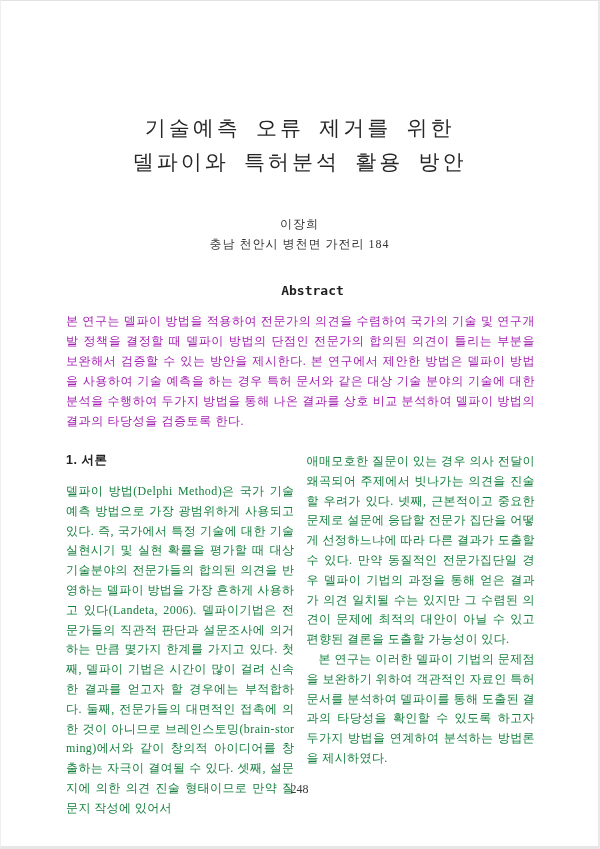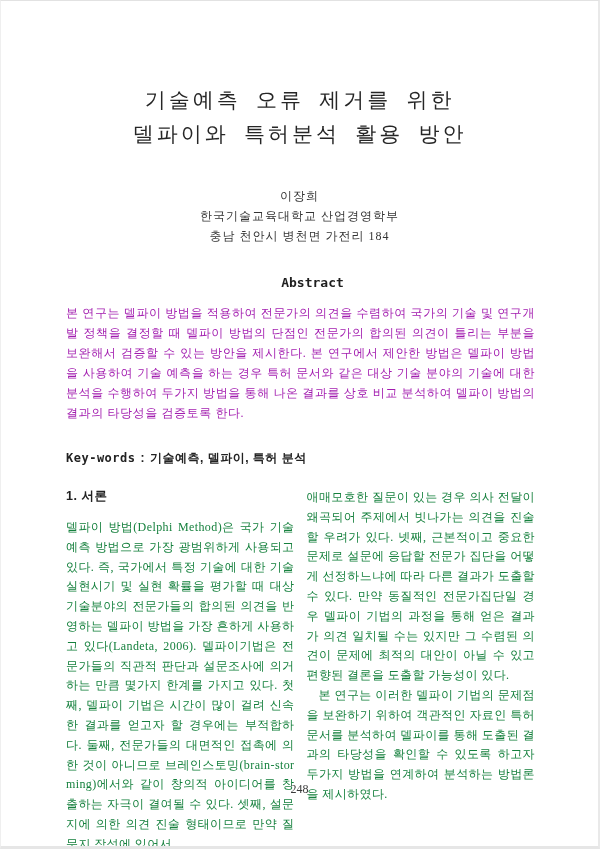--- a/index.html
+++ b/index.html
@@ -16,21 +16,21 @@
     border-top: 1px solid #e2e2e2;
     border-left: 1px solid #efefef;
     border-right: 2px solid #e9e9e9;
     border-bottom: 3px solid #e6e6e6;
     overflow: hidden;
     color: #2e2e2e;
   }
 
   
   .title-block {
-    margin-top: 82px;
+    margin-top: 110px;
     text-align: center;
     font-family: "Liberation Serif", "DejaVu Serif", serif;
     font-size: 21px;
     line-height: 34px;
     letter-spacing: 3px;
     word-spacing: 7px;
     color: #262626;
   }
 
   
@@ -125,31 +125,27 @@
 
 <div class="page">
 
   <div class="title-block">
     <div>기술예측 오류 제거를 위한</div>
     <div>델파이와 특허분석 활용 방안</div>
   </div>
 
   <div class="author-block">
     <div>이장희</div>
-    <div>한국기술교육대학교 산업경영학부</div>
     <div>충남 천안시 병천면 가전리 184</div>
   </div>
 
   <div class="abstract-heading">Abstract</div>
 
   <p class="abstract-body">본 연구는 델파이 방법을 적용하여 전문가의 의견을 수렴하여 국가의 기술 및 연구개발 정책을 결정할 때 델파이 방법의 단점인 전문가의 합의된 의견이 틀리는 부분을 보완해서 검증할 수 있는 방안을 제시한다. 본 연구에서 제안한 방법은 델파이 방법을 사용하여 기술 예측을 하는 경우 특허 문서와 같은 대상 기술 분야의 기술에 대한 분석을 수행하여 두가지 방법을 통해 나온 결과를 상호 비교 분석하여 델파이 방법의 결과의 타당성을 검증토록 한다.</p>
 
-  <div class="keywords-line">
-    <span class="keywords-label">Key-words</span><span class="keywords-colon">:</span><span>기술예측, 델파이, 특허 분석</span>
-  </div>
 
   <div class="columns">
     <div class="col">
       <h3 class="section-heading">1. 서론</h3>
       <p class="body-par">델파이 방법(Delphi Method)은 국가 기술예측 방법으로 가장 광범위하게 사용되고 있다. 즉, 국가에서 특정 기술에 대한 기술 실현시기 및 실현 확률을 평가할 때 대상 기술분야의 전문가들의 합의된 의견을 반영하는 델파이 방법을 가장 흔하게 사용하고 있다(Landeta, 2006). 델파이기법은 전문가들의 직관적 판단과 설문조사에 의거하는 만큼 몇가지 한계를 가지고 있다. 첫째, 델파이 기법은 시간이 많이 걸려 신속한 결과를 얻고자 할 경우에는 부적합하다. 둘째, 전문가들의 대면적인 접촉에 의한 것이 아니므로 브레인스토밍(brain-storming)에서와 같이 창의적 아이디어를 창출하는 자극이 결여될 수 있다. 셋째, 설문지에 의한 의견 진술 형태이므로 만약 질문지 작성에 있어서</p>
     </div>
     <div class="col">
       <p class="body-par">애매모호한 질문이 있는 경우 의사 전달이 왜곡되어 주제에서 빗나가는 의견을 진술할 우려가 있다. 넷째, 근본적이고 중요한 문제로 설문에 응답할 전문가 집단을 어떻게 선정하느냐에 따라 다른 결과가 도출할 수 있다. 만약 동질적인 전문가집단일 경우 델파이 기법의 과정을 통해 얻은 결과가 의견 일치될 수는 있지만 그 수렴된 의견이 문제에 최적의 대안이 아닐 수 있고 편향된 결론을 도출할 가능성이 있다.</p>
       <p class="body-par indent">본 연구는 이러한 델파이 기법의 문제점을 보완하기 위하여 객관적인 자료인 특허 문서를 분석하여 델파이를 통해 도출된 결과의 타당성을 확인할 수 있도록 하고자 두가지 방법을 연계하여 분석하는 방법론을 제시하였다.</p>
 

